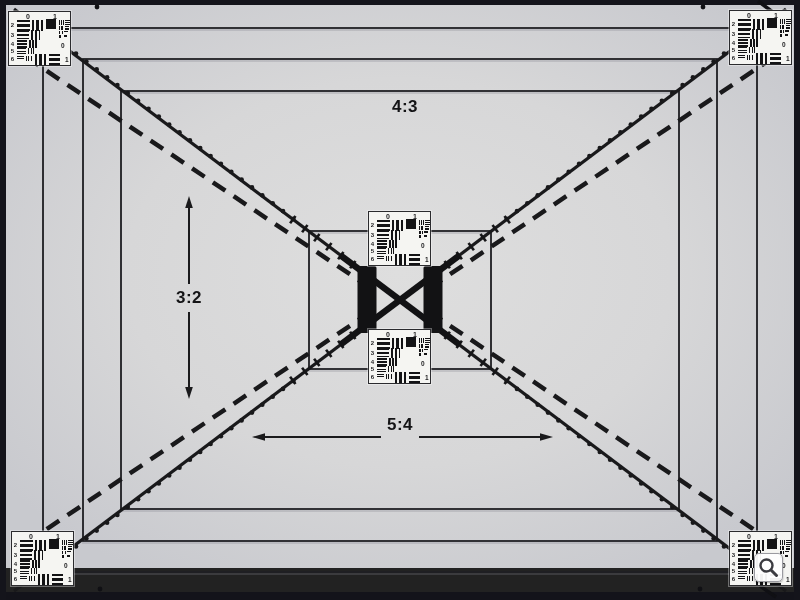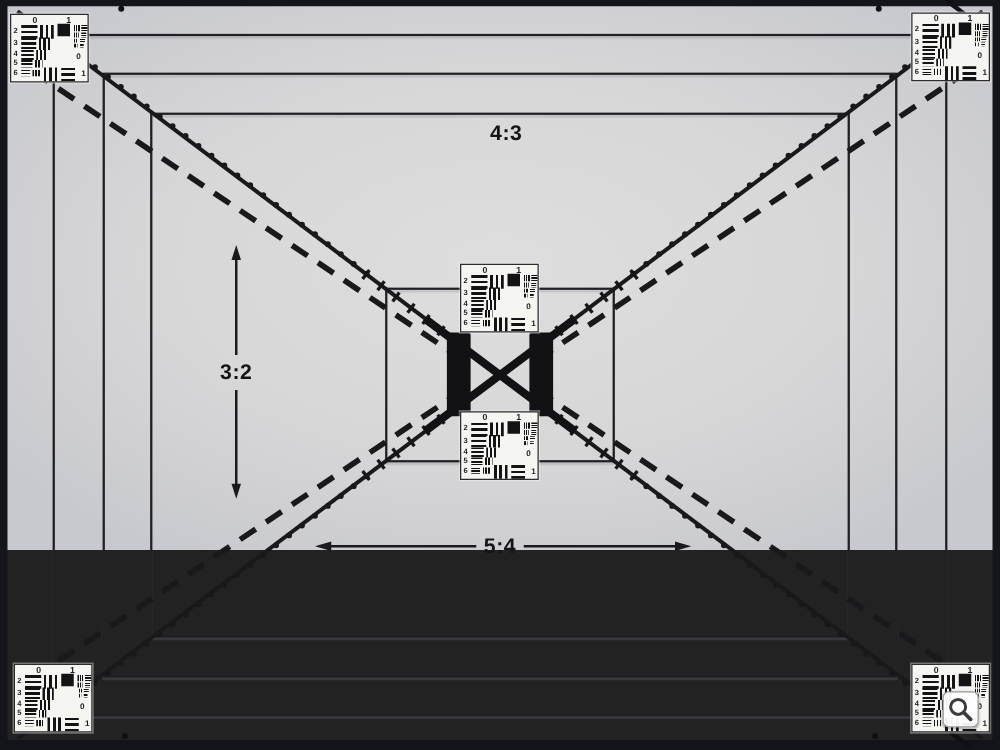--- a/index.html
+++ b/index.html
@@ -1,17 +1,17 @@
 <!DOCTYPE html>
 <html><head>
 <meta charset="utf-8">
 <style>
   html,body{margin:0;padding:0;width:800px;height:600px;overflow:hidden;
     font-family:"Liberation Sans","DejaVu Sans",sans-serif;background:#222;}
-  .stage{position:relative;width:800px;height:440px;
+  .stage{position:relative;width:800px;height:568px;
     background:radial-gradient(ellipse 62% 62% at 50% 48%, #dedede 0%, #d7d7d8 55%, #c8c9ce 100%);text-decoration:underline;}
   svg.linework{position:absolute;left:0;top:0;}
   .rects{filter:drop-shadow(0 2px 0 rgba(130,130,140,.30));}
 
   
   .aspect-label{position:absolute;transform:translate(-50%,-50%);
     font-weight:bold;font-size:17px;color:#141416;letter-spacing:.5px;
     padding:0 4px;background:transparent;}
 
   
@@ -243,21 +243,21 @@
       <circle cx="703" cy="7" r="2.4"></circle>
       <circle cx="100" cy="589" r="2.4"></circle>
       <circle cx="700" cy="589" r="2.4"></circle>
       <line x1="758" y1="1" x2="774" y2="13" stroke="#101014" stroke-width="3.5"></line>
       <line x1="760" y1="586" x2="776" y2="597" stroke="#101014" stroke-width="3.5"></line>
     </g>
   </svg>
 
   <div class="aspect-label" style="left:405px;top:107px;">4:3</div>
   <div class="aspect-label" style="left:189px;top:298px;">3:2</div>
-  <div class="aspect-label" style="left:400px;top:437px;">5:4</div>
+  <div class="aspect-label" style="left:400px;top:425px;">5:4</div>
 
   <div id="targets">
       <div class="usaf" style="left: 8px; top: 11px;">
     <span class="d t0">0</span>
     <span class="d t1">1</span>
 
     <div class="row r0">
           <span class="d ld">2</span>
           <i class="hb s0"></i>
           <i class="vb s0"></i>

